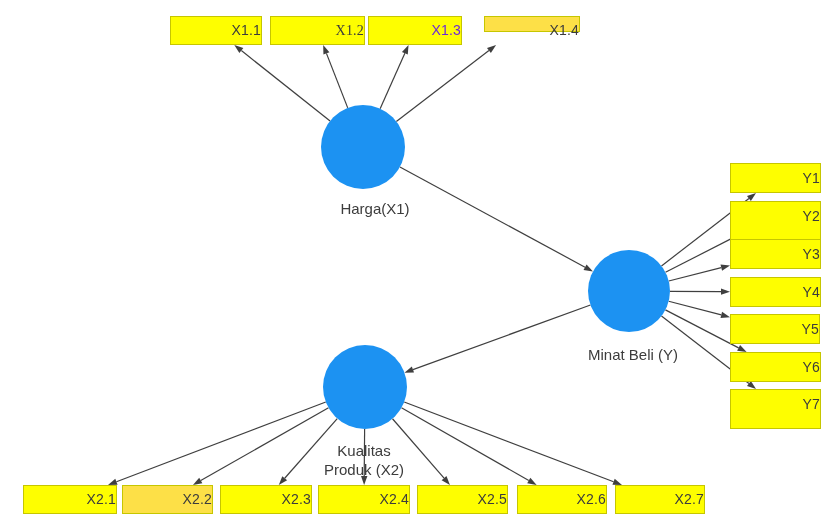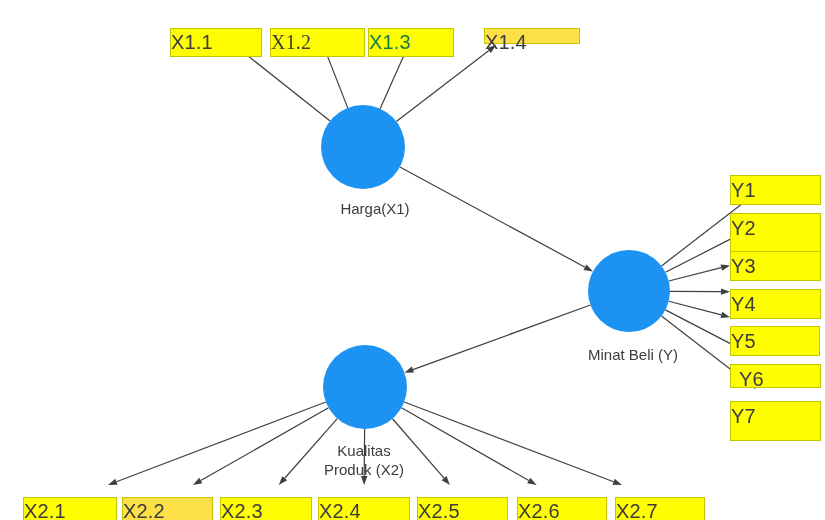--- a/index.html
+++ b/index.html
@@ -2,22 +2,22 @@
 <html><head>
 <meta charset="utf-8">
 <style>
   html,body{margin:0;padding:0;background:#ffffff;}
   body{font-family:"Liberation Sans",sans-serif;}
   .canvas{position:relative;width:825px;height:520px;background:#ffffff;overflow:hidden;}
   .canvas svg{position:absolute;left:0;top:0;}
   #nodes{position:absolute;left:0;top:0;width:100%;height:100%;}
   .latent{position:absolute;border-radius:50%;}
   .indicator{
-    position:absolute;box-sizing:border-box;text-align:left;
-    font-size:20px;letter-spacing:.2px;margin-top:12px;
+    position:absolute;box-sizing:border-box;text-align:right;
+    font-size:14px;letter-spacing:.2px;
   }
   .latent-label{
     position:absolute;transform:translateX(-50%);text-align:center;
     font-size:15px;line-height:19px;white-space:pre-line;
   }
 </style>
 </head>
 <body>
 
 <div class="canvas">
@@ -106,28 +106,28 @@
   <div id="nodes">
       <div class="latent" style="left: 321px; top: 105px; height: 84px; width: 84px; background: rgb(28, 146, 242);"></div>
       <div class="latent-label" style="left: 375px; top: 199px; color: rgb(60, 60, 60);">Harga(X1)</div>
       <div class="latent" style="left: 588px; top: 250px; height: 82px; width: 82px; background: rgb(28, 146, 242);"></div>
       <div class="latent-label" style="left: 633px; top: 345px; color: rgb(60, 60, 60);">Minat Beli (Y)</div>
       <div class="latent" style="left: 323px; top: 345px; height: 84px; width: 84px; background: rgb(28, 146, 242);"></div>
       <div class="latent-label" style="left: 364px; top: 441px; color: rgb(60, 60, 60);">Kualitas
 Produk (X2)</div>
       <div class="indicator" style="left: 170px; top: 16px; width: 92px; height: 29px; line-height: 27px; background: rgb(254, 254, 0); border: 1px solid rgb(198, 198, 0); color: rgb(60, 60, 60);">X1.1</div>
       <div class="indicator" style="left: 270px; top: 16px; width: 95px; height: 29px; line-height: 27px; background: rgb(254, 254, 0); border: 1px solid rgb(198, 198, 0); color: rgb(60, 60, 60); font-family: Liberation Serif, serif;">X1.2</div>
-      <div class="indicator" style="left: 368px; top: 16px; width: 86px; height: 29px; line-height: 27px; background: rgb(254, 254, 0); border: 1px solid rgb(198, 198, 0); color: #15803d;">X1.3</div>
+      <div class="indicator" style="left: 368px; top: 16px; width: 94px; height: 29px; line-height: 27px; background: rgb(254, 254, 0); border: 1px solid rgb(198, 198, 0); color: #6d28d9;">X1.3</div>
       <div class="indicator" style="left: 484px; top: 16px; width: 96px; height: 16px; line-height: 27px; background: #fde047; border: 1px solid rgb(198, 198, 0); color: rgb(60, 60, 60);">X1.4</div>
       <div class="indicator" style="left: 730px; top: 163px; width: 91px; height: 30px; line-height: 28px; background: rgb(254, 254, 0); border: 1px solid rgb(198, 198, 0); color: rgb(60, 60, 60);">Y1</div>
       <div class="indicator" style="left: 730px; top: 201px; width: 91px; height: 40px; line-height: 28px; background: rgb(254, 254, 0); border: 1px solid rgb(198, 198, 0); color: rgb(60, 60, 60);">Y2</div>
       <div class="indicator" style="left: 730px; top: 239px; width: 91px; height: 30px; line-height: 28px; background: rgb(254, 254, 0); border: 1px solid rgb(198, 198, 0); color: rgb(60, 60, 60);">Y3</div>
       <div class="indicator" style="left: 730px; top: 277px; width: 91px; height: 30px; line-height: 28px; background: rgb(254, 254, 0); border: 1px solid rgb(198, 198, 0); color: rgb(60, 60, 60);">Y4</div>
       <div class="indicator" style="left: 730px; top: 314px; width: 90px; height: 30px; line-height: 28px; background: rgb(254, 254, 0); border: 1px solid rgb(198, 198, 0); color: rgb(60, 60, 60);">Y5</div>
-      <div class="indicator" style="left: 730px; top: 352px; width: 91px; height: 24px; line-height: 28px; background: rgb(254, 254, 0); border: 1px solid rgb(198, 198, 0); color: rgb(60, 60, 60); padding-left: 8px;">Y6</div>
+      <div class="indicator" style="left: 730px; top: 352px; width: 91px; height: 30px; line-height: 28px; background: rgb(254, 254, 0); border: 1px solid rgb(198, 198, 0); color: rgb(60, 60, 60); padding-left: 8px;">Y6</div>
       <div class="indicator" style="left: 730px; top: 389px; width: 91px; height: 40px; line-height: 28px; background: rgb(254, 254, 0); border: 1px solid rgb(198, 198, 0); color: rgb(60, 60, 60);">Y7</div>
       <div class="indicator" style="left: 23px; top: 485px; width: 94px; height: 29px; line-height: 27px; background: rgb(254, 254, 0); border: 1px solid rgb(198, 198, 0); color: rgb(60, 60, 60);">X2.1</div>
       <div class="indicator" style="left: 122px; top: 485px; width: 91px; height: 29px; line-height: 27px; background: #fde047; border: 1px solid rgb(198, 198, 0); color: rgb(60, 60, 60);">X2.2</div>
       <div class="indicator" style="left: 220px; top: 485px; width: 92px; height: 29px; line-height: 27px; background: rgb(254, 254, 0); border: 1px solid rgb(198, 198, 0); color: rgb(60, 60, 60);">X2.3</div>
       <div class="indicator" style="left: 318px; top: 485px; width: 92px; height: 29px; line-height: 27px; background: rgb(254, 254, 0); border: 1px solid rgb(198, 198, 0); color: rgb(60, 60, 60);">X2.4</div>
       <div class="indicator" style="left: 417px; top: 485px; width: 91px; height: 29px; line-height: 27px; background: rgb(254, 254, 0); border: 1px solid rgb(198, 198, 0); color: rgb(60, 60, 60);">X2.5</div>
       <div class="indicator" style="left: 517px; top: 485px; width: 90px; height: 29px; line-height: 27px; background: rgb(254, 254, 0); border: 1px solid rgb(198, 198, 0); color: rgb(60, 60, 60);">X2.6</div>
       <div class="indicator" style="left: 615px; top: 485px; width: 90px; height: 29px; line-height: 27px; background: rgb(254, 254, 0); border: 1px solid rgb(198, 198, 0); color: rgb(60, 60, 60);">X2.7</div>
     </div>
 </div>

